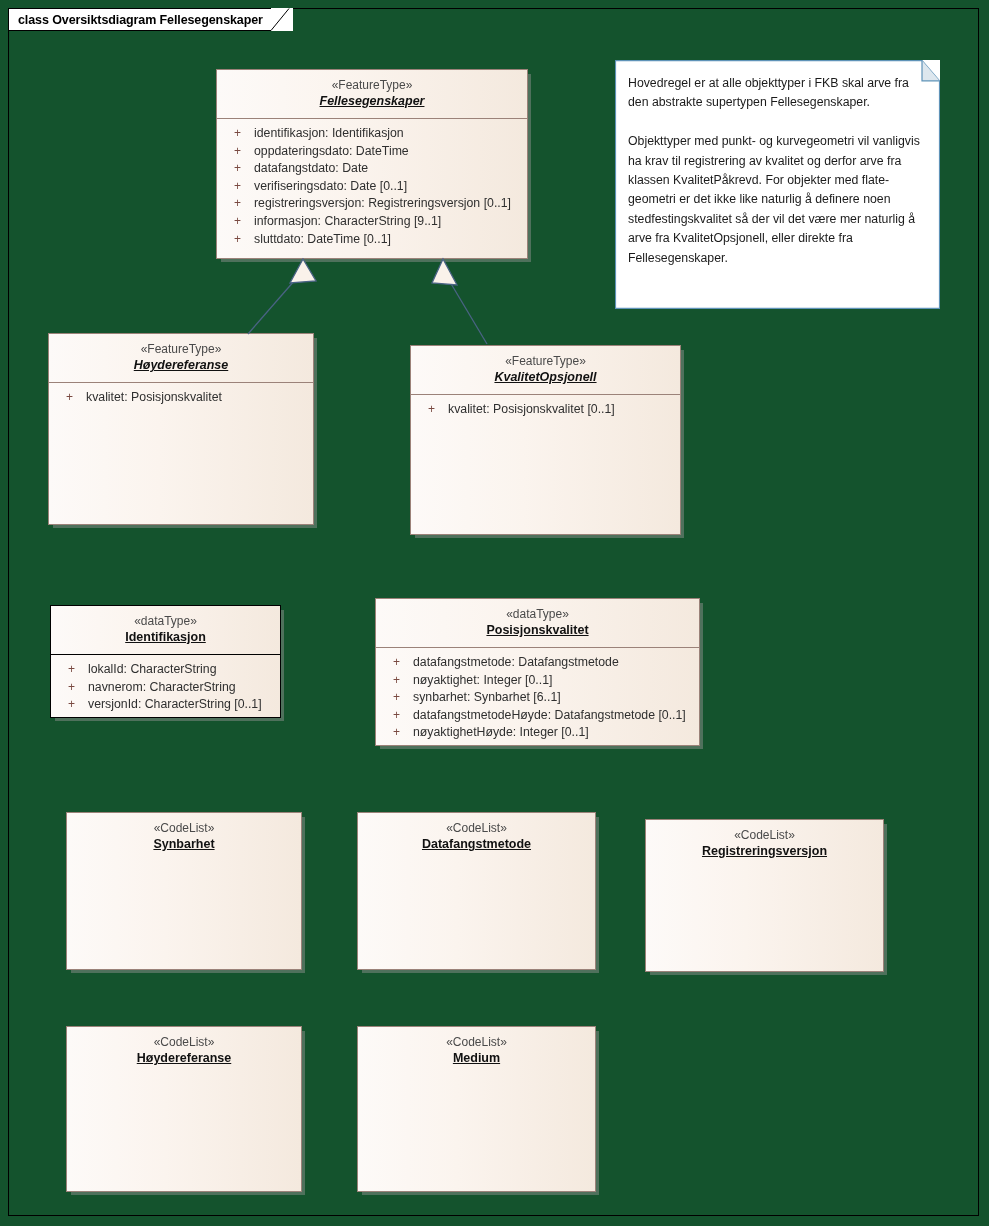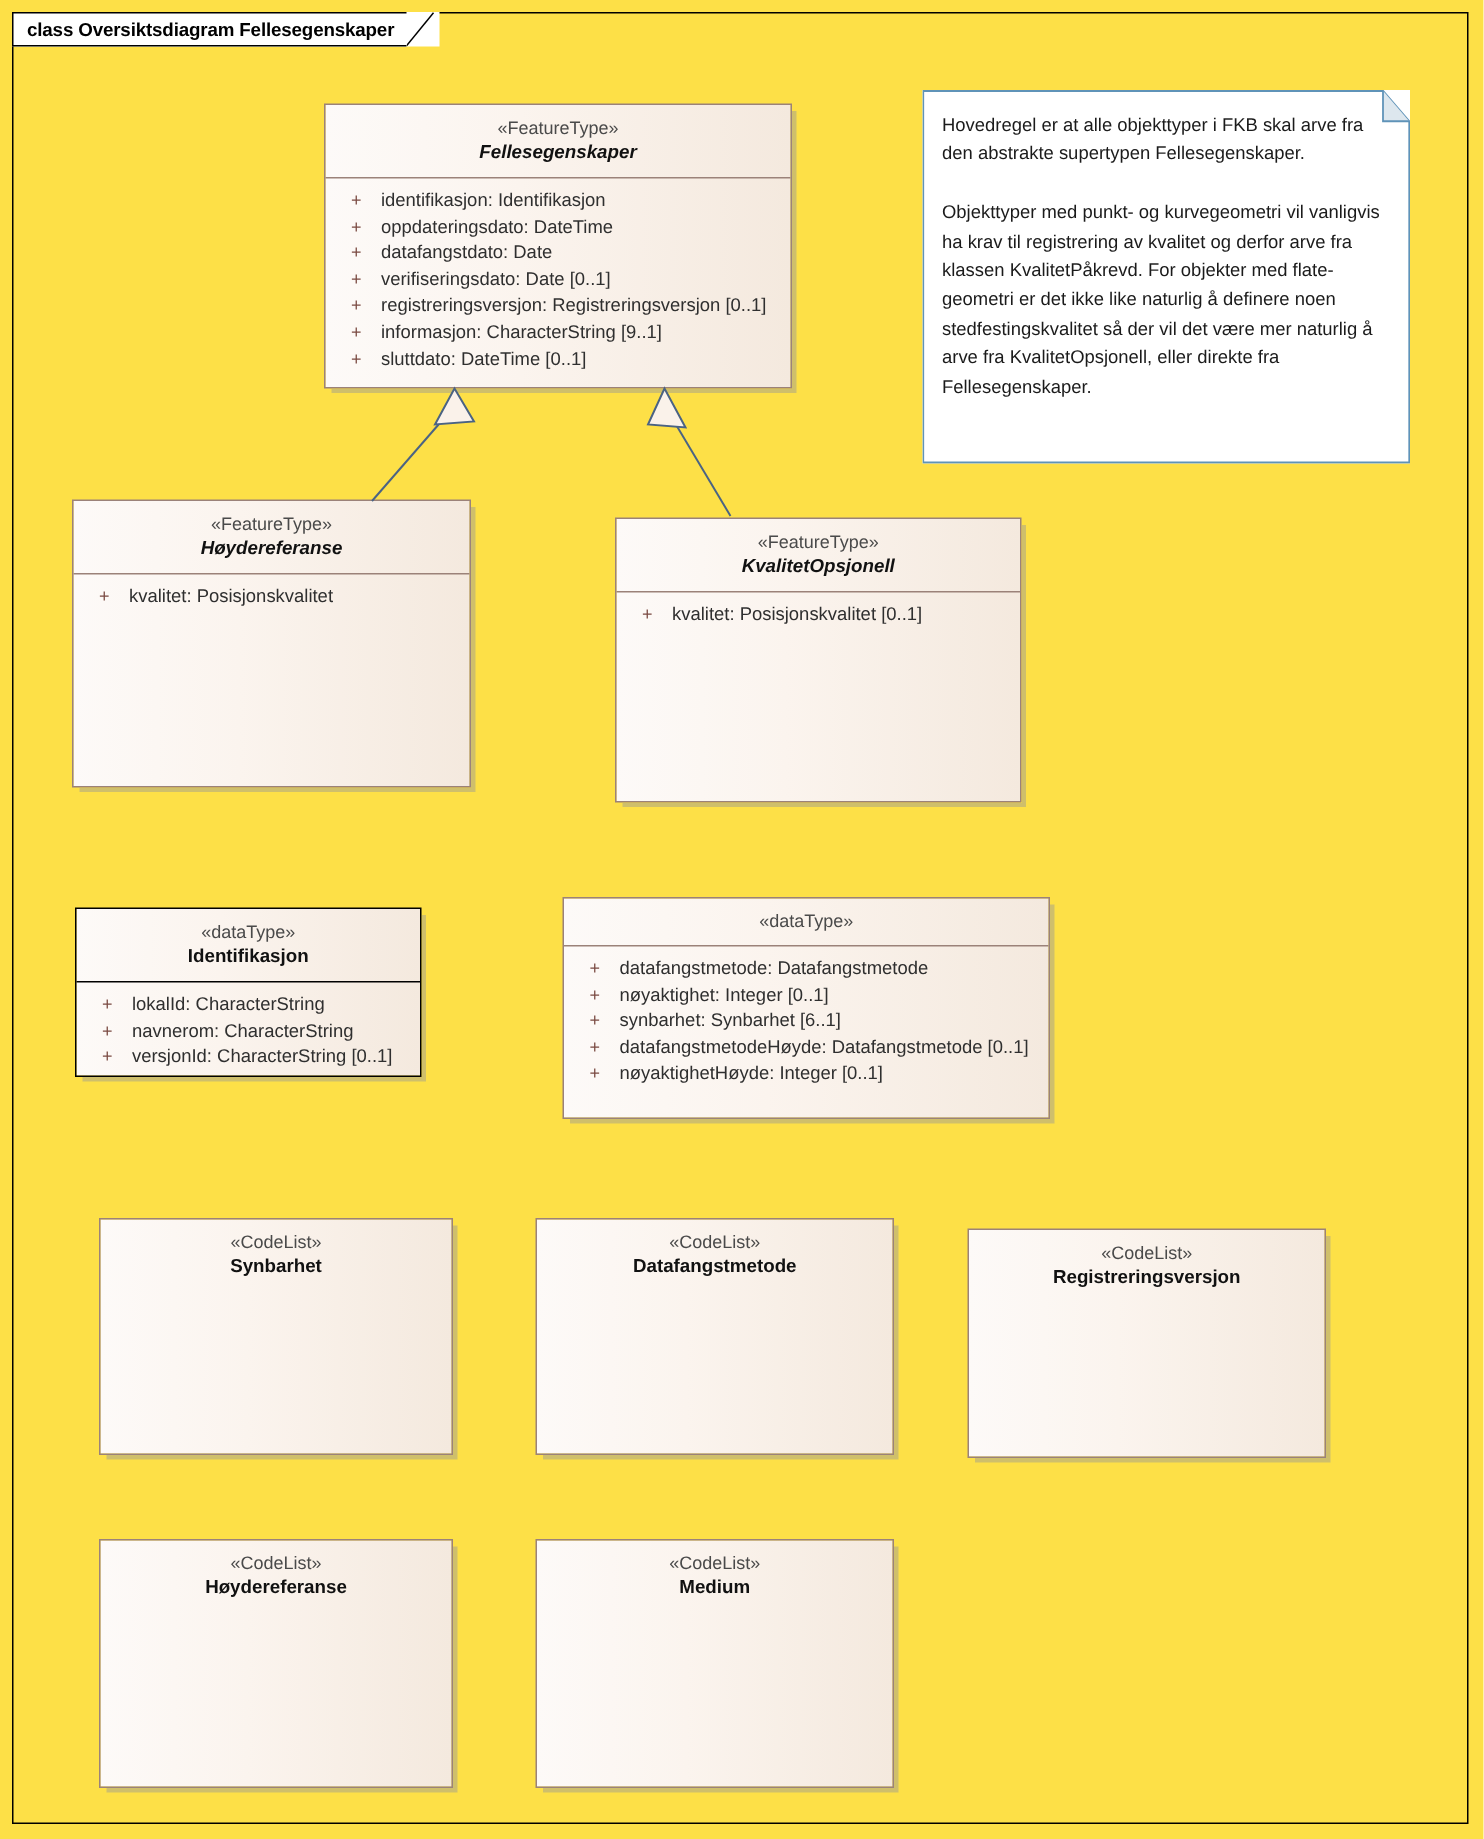--- a/index.html
+++ b/index.html
@@ -9,21 +9,21 @@
   }
   body {
     font-family: "Liberation Sans", sans-serif;
     -webkit-font-smoothing: antialiased;
   }
 
   #diagram {
     position: relative;
     width: 989px;
     height: 1226px;
-    background: #fde047;
+    background: #14532d;
     overflow: hidden;
   }
 
   
   #frame {
     position: absolute;
     left: 8px;
     top: 8px;
     width: 971px;
     height: 1208px;
@@ -102,20 +102,21 @@
     color: #4a4a4a;
     line-height: 16px;
     white-space: nowrap;
   }
   .classname {
     font-size: 12.5px;
     font-weight: bold;
     color: #111111;
     line-height: 17px;
     white-space: nowrap;
+    text-decoration: underline;
   }
   .classname.abstract {
     font-style: italic;
   }
 
   .uml-body {
     padding: 6px 0 6px 0;
   }
   .attr-row {
     display: flex;
@@ -292,20 +293,21 @@
       <div class="attr-row">
         <span class="attr-vis">+</span>
         <span class="attr-text">versjonId: CharacterString [0..1]</span>
       </div>
     </div>
   </div>
 
   <div class="uml-box" style="left:375px; top:598px; width:325px; height:148px;">
     <div class="uml-head">
       <div class="stereotype">«dataType»</div>
+      <div class="classname">Posisjonskvalitet</div>
     </div>
     <div class="uml-body">
       <div class="attr-row">
         <span class="attr-vis">+</span>
         <span class="attr-text">datafangstmetode: Datafangstmetode</span>
       </div>
       <div class="attr-row">
         <span class="attr-vis">+</span>
         <span class="attr-text">nøyaktighet: Integer [0..1]</span>
       </div>

